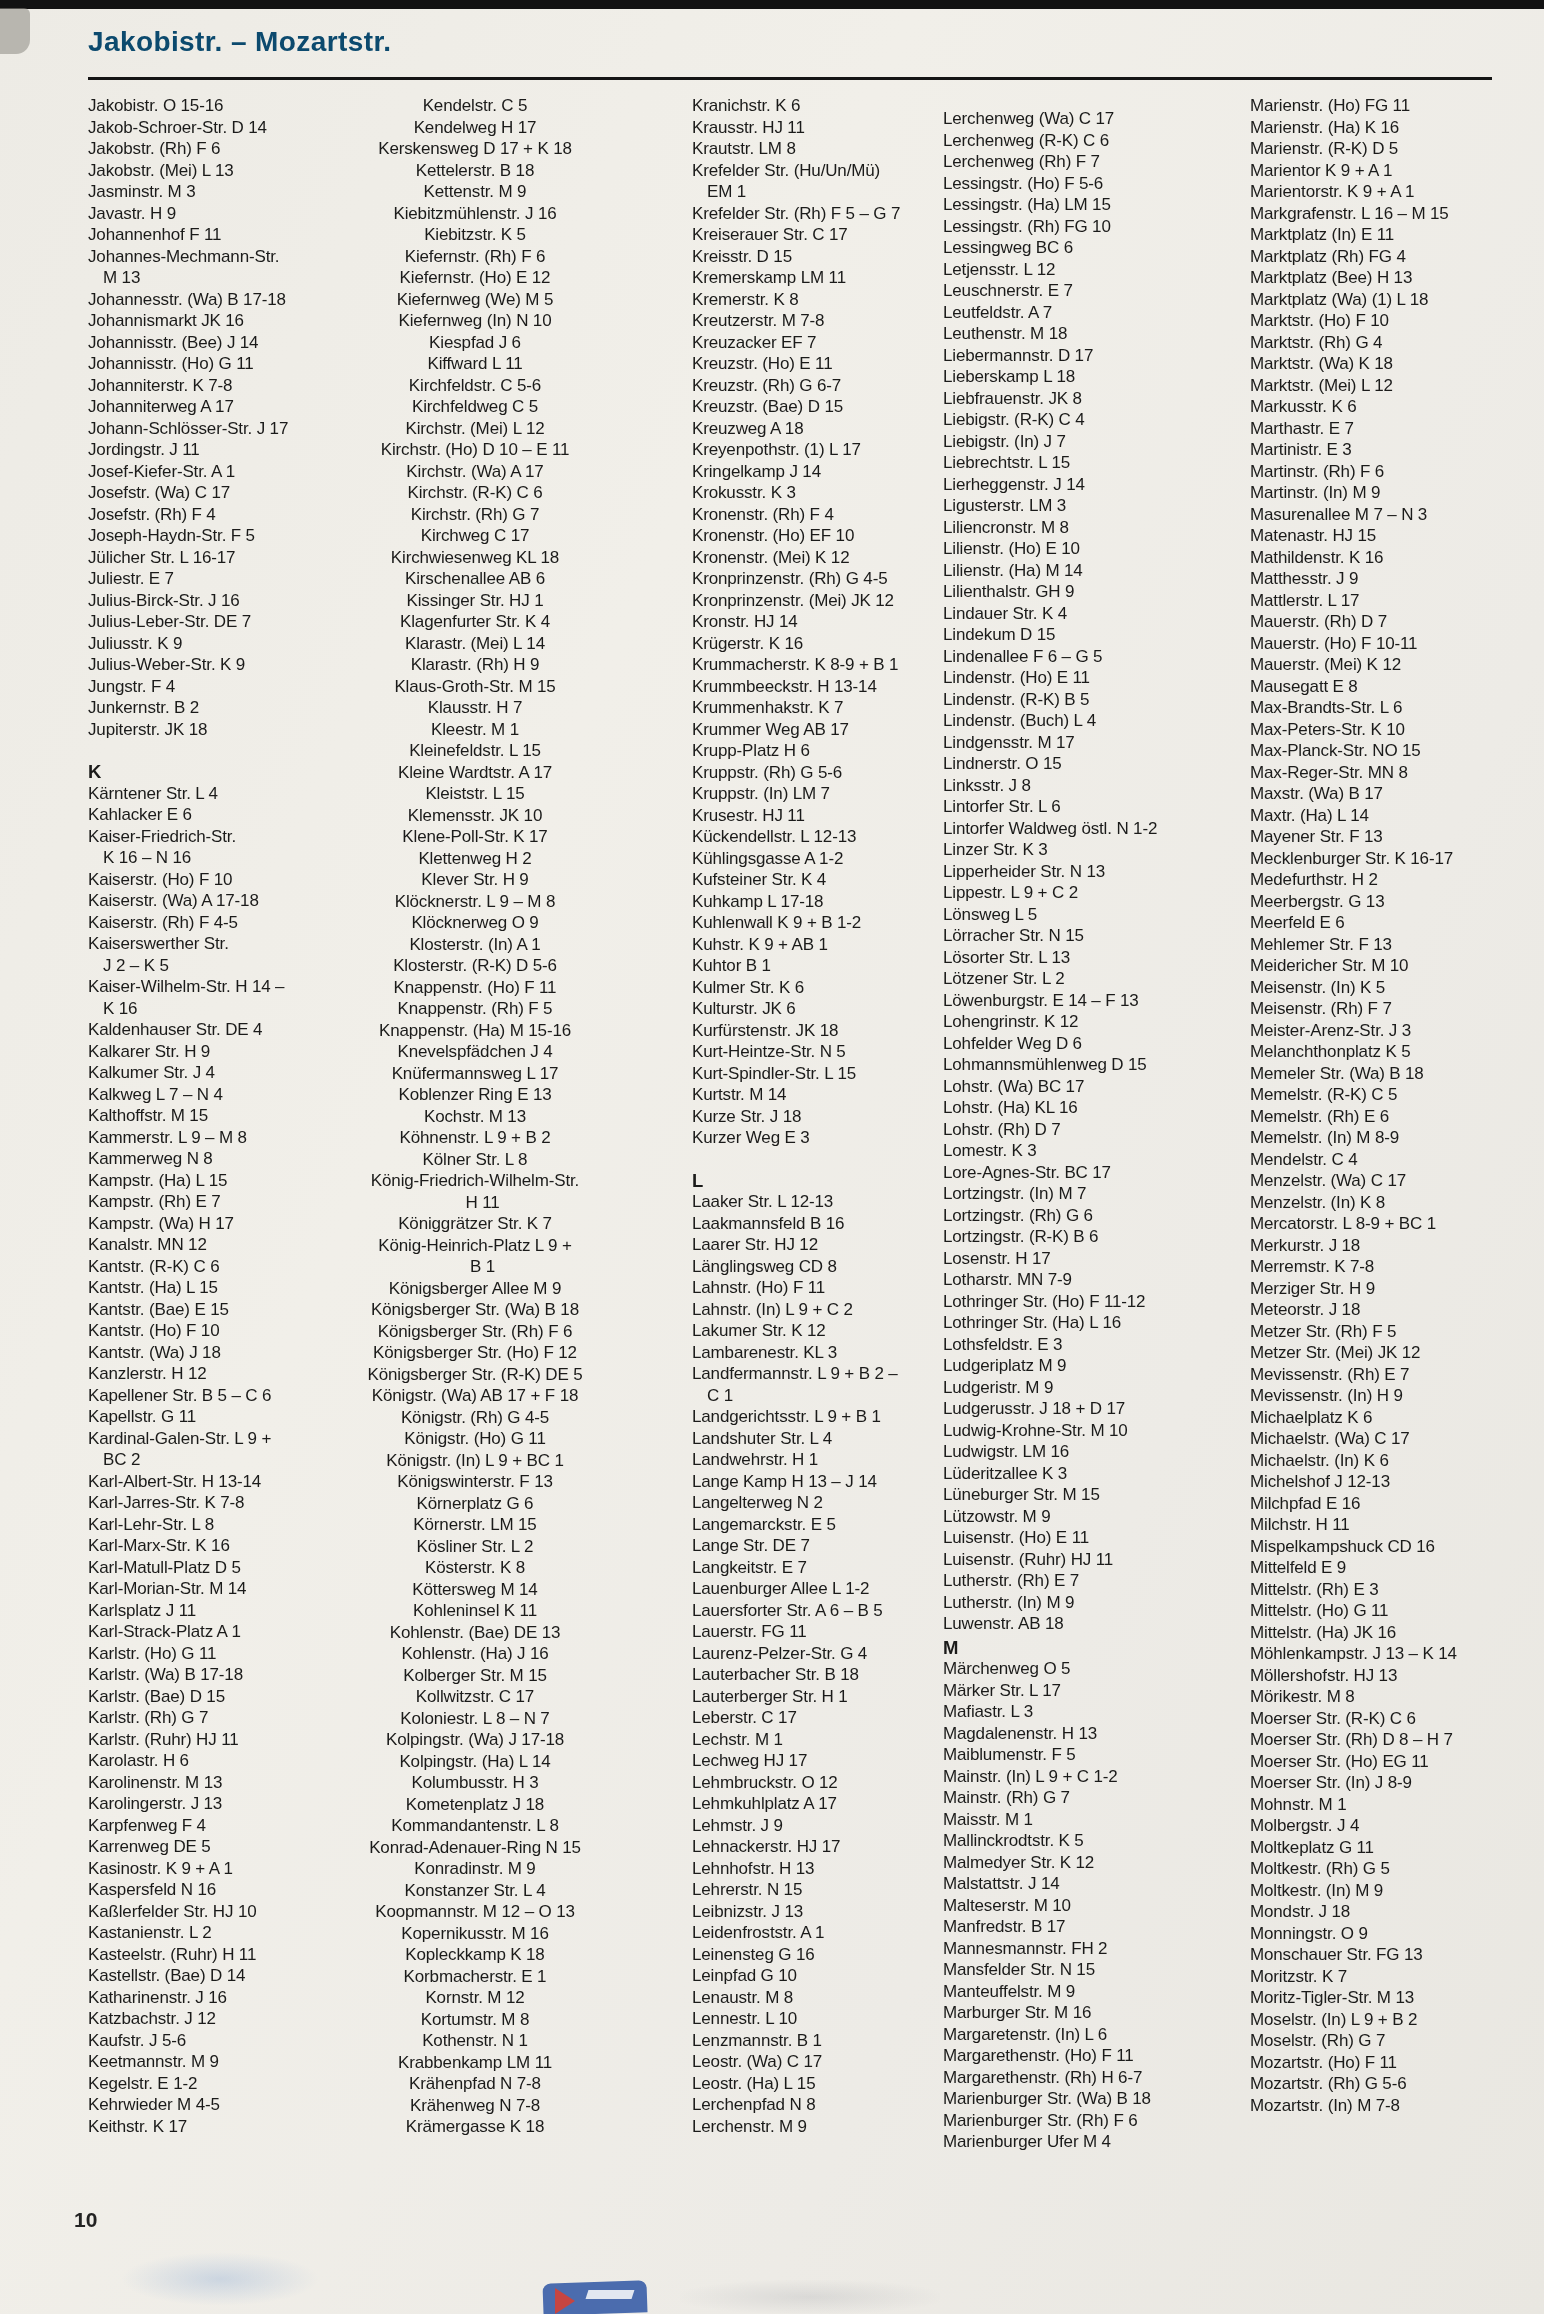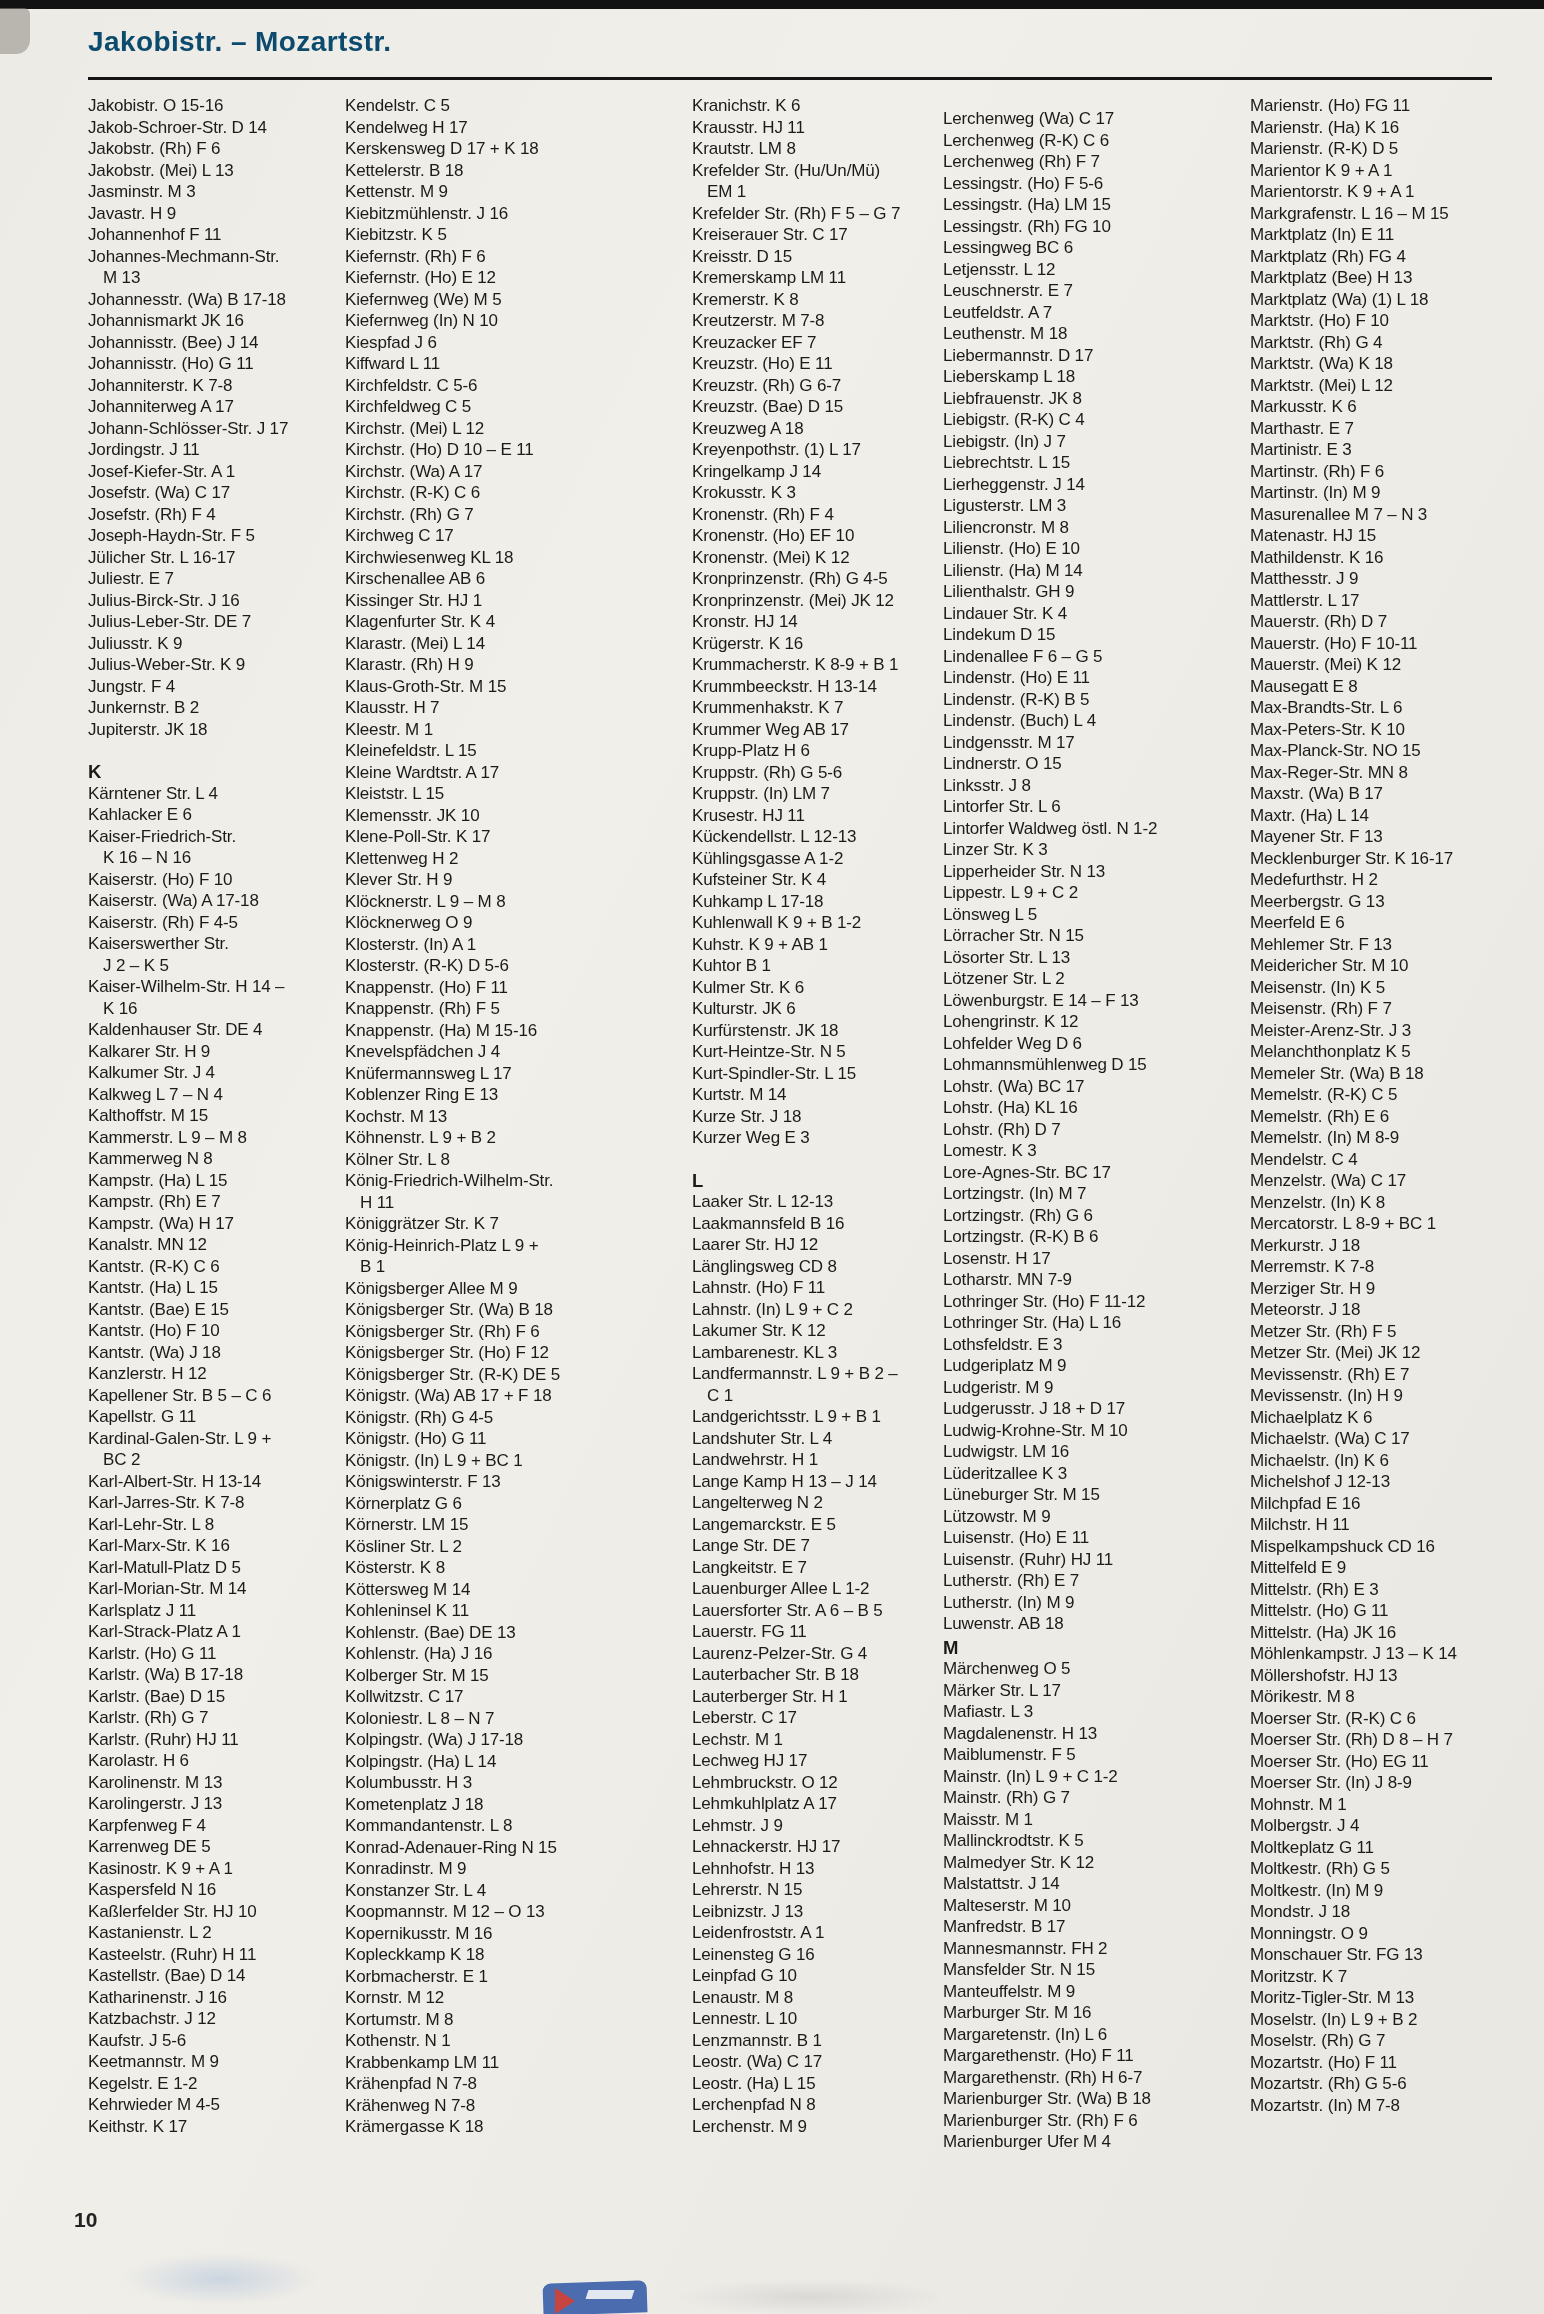--- a/index.html
+++ b/index.html
@@ -17,21 +17,21 @@
   }
   .rule{position:absolute;left:88px;top:77px;width:1404px;height:3px;background:#151515;}
   .col{
     position:absolute;top:95px;font-size:17px;line-height:21.5px;
     letter-spacing:-.15px;color:#1b1b1a;white-space:nowrap;
   }
   .col .entry{padding-left:15px;text-indent:-15px;white-space:pre-line;}
   .col .section-header{font-weight:bold;font-size:18.5px;margin-top:21px;}
   .col .section-header.tight{margin-top:2px;}
   #col0{left:88px;width:260px;}
-  #col1{left:345px;width:260px;}
+  #col1{left:345px;width:260px;text-align:center;}
   #col2{left:656px;width:265px;margin-left:36px;}
   #col3{left:943px;width:270px;margin-top:13px;}
   #col4{left:1224px;width:300px;margin-left:26px;}
   .page-number{position:absolute;left:74px;top:2208px;font-size:21px;color:#222;font-weight:bold;}
   
   .smudge-a{position:absolute;left:120px;top:2252px;width:200px;height:54px;
     background:radial-gradient(ellipse at center,rgba(110,150,205,.28),rgba(110,150,205,0) 70%);}
   .smudge-b{position:absolute;left:680px;top:2280px;width:260px;height:34px;
     background:radial-gradient(ellipse at center,rgba(130,135,145,.18),rgba(130,135,145,0) 75%);}
   .logo-fragment{position:absolute;left:543px;top:2276px;width:104px;height:38px;opacity:.9;}

